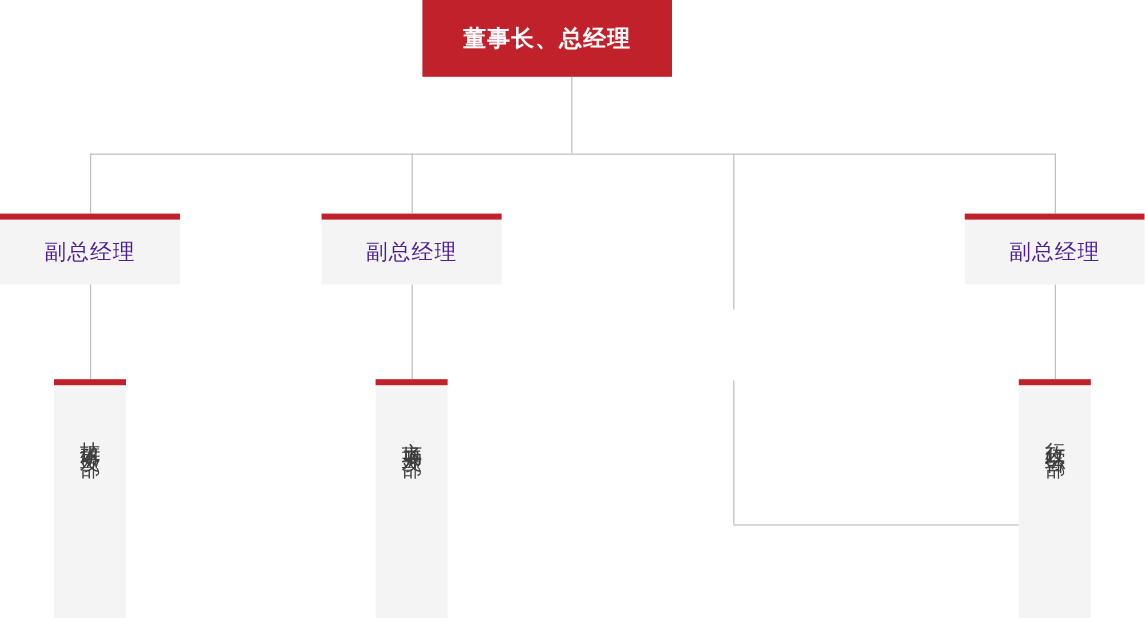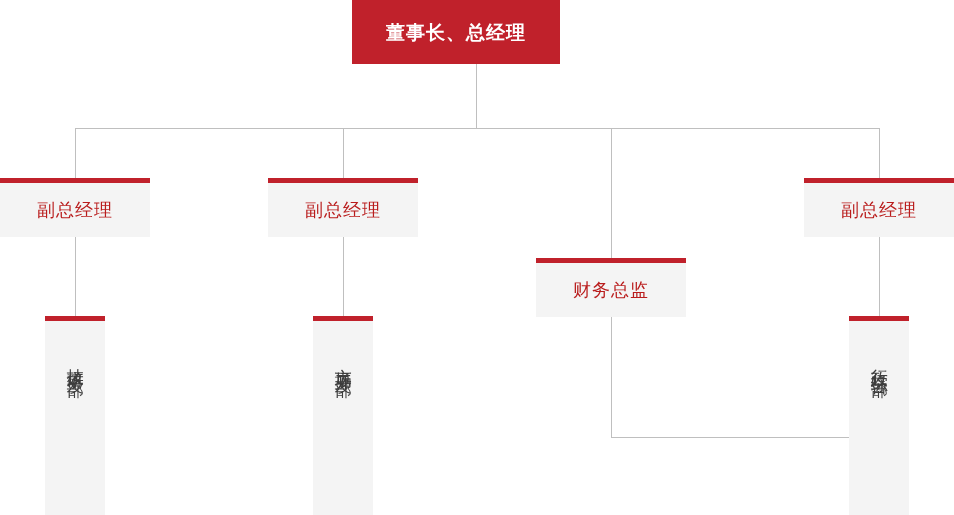--- a/index.html
+++ b/index.html
@@ -55,21 +55,21 @@
     position: absolute;
     height: 59px;
     background: #f4f4f4;
     border-top: 5px solid #C0212B;
     box-sizing: border-box;
     display: flex;
     align-items: center;
     justify-content: center;
   }
   .node-mgr .node-label {
-    color: #b91c1c;
+    color: #4c1d95;
     font-size: 18px;
     letter-spacing: 1px;
     line-height: 1;
   }
 
   
   .node-dept {
     position: absolute;
     width: 60px;
     background: #f4f4f4;
@@ -114,23 +114,20 @@
   </div>
 
   <div class="node-mgr" style="left:0px; top:178px; width:150px;">
     <span class="node-label">副总经理</span>
   </div>
 
   <div class="node-mgr" style="left:268px; top:178px; width:150px;">
     <span class="node-label">副总经理</span>
   </div>
 
-  <div class="node-mgr" style="left:536px; top:258px; width:150px;">
-    <span class="node-label">财务总监</span>
-  </div>
 
   <div class="node-mgr" style="left:804px; top:178px; width:150px;">
     <span class="node-label">副总经理</span>
   </div>
 
   <div class="node-dept" style="left:45px; top:316px; height:199px;">
     <span class="node-label">技术研发部</span>
   </div>
 
   <div class="node-dept" style="left:313px; top:316px; height:199px;">

